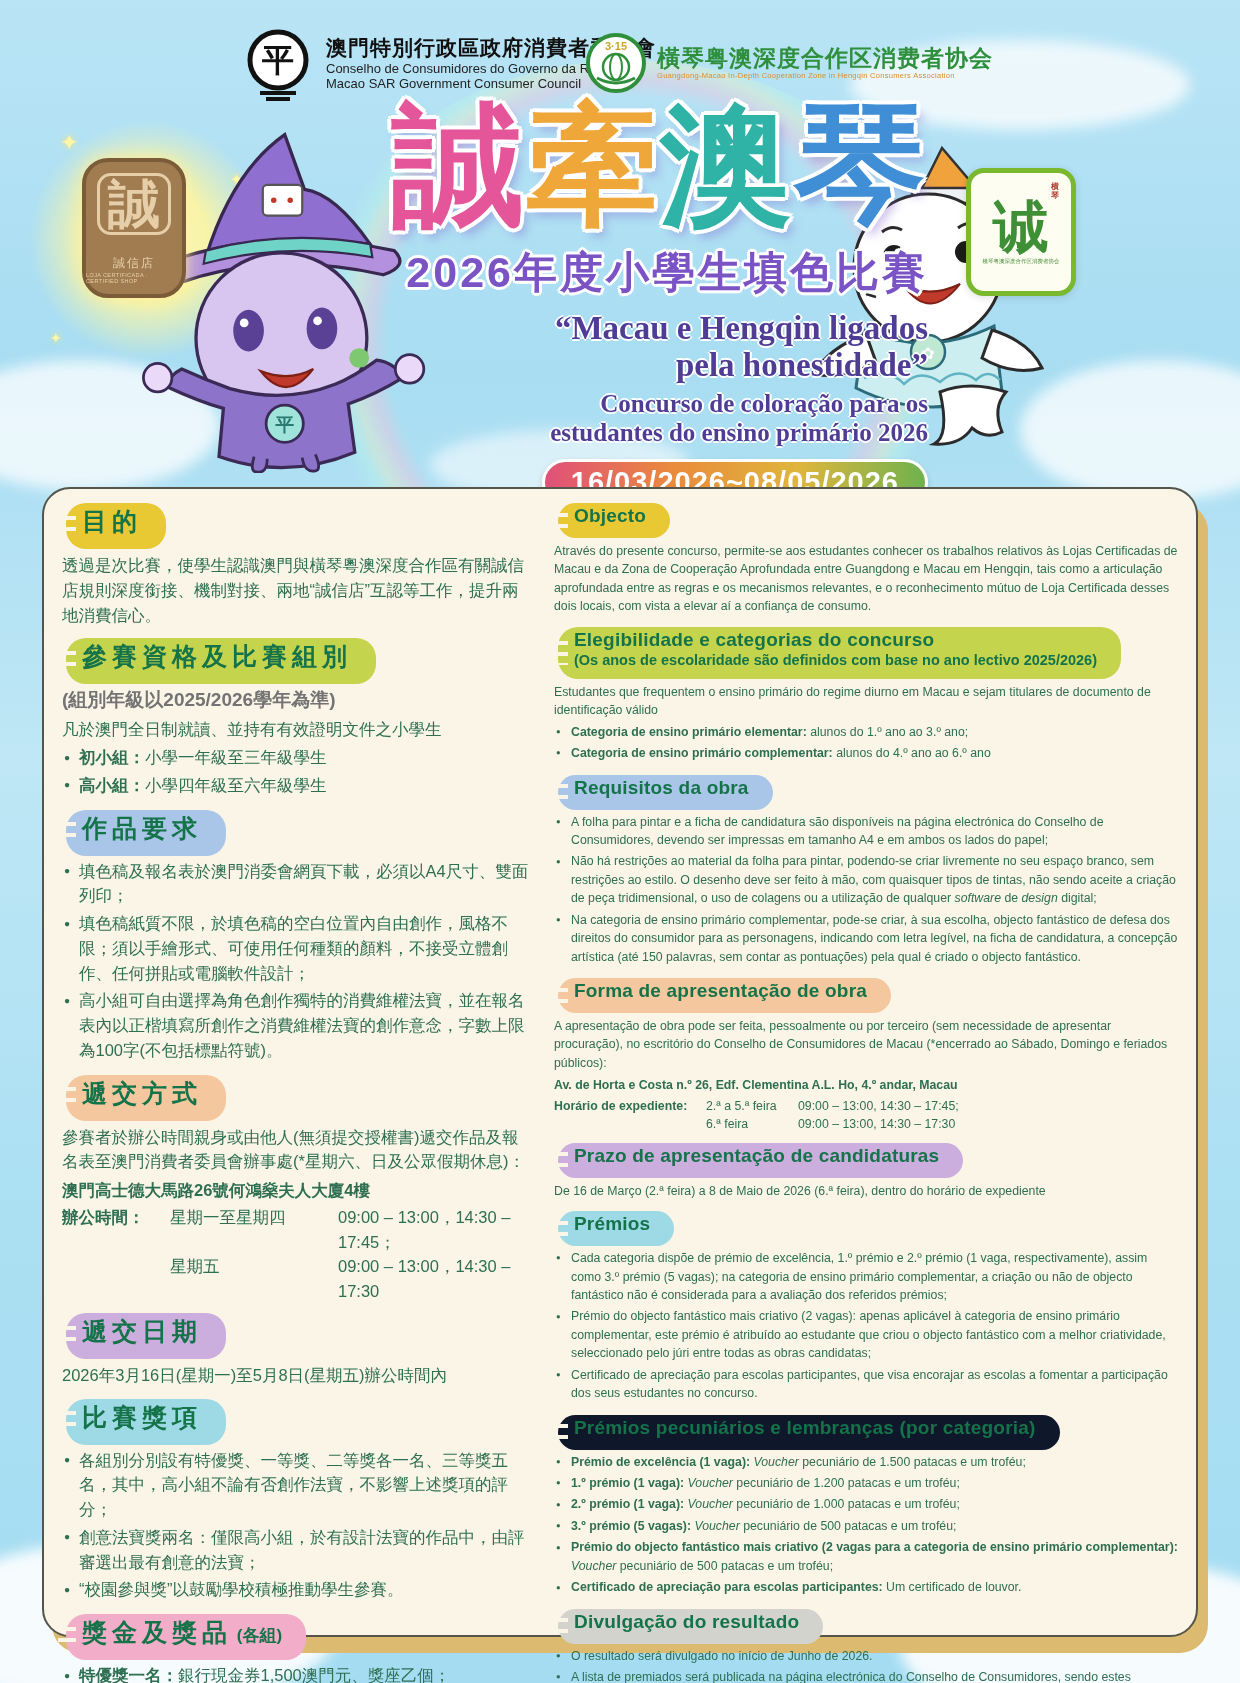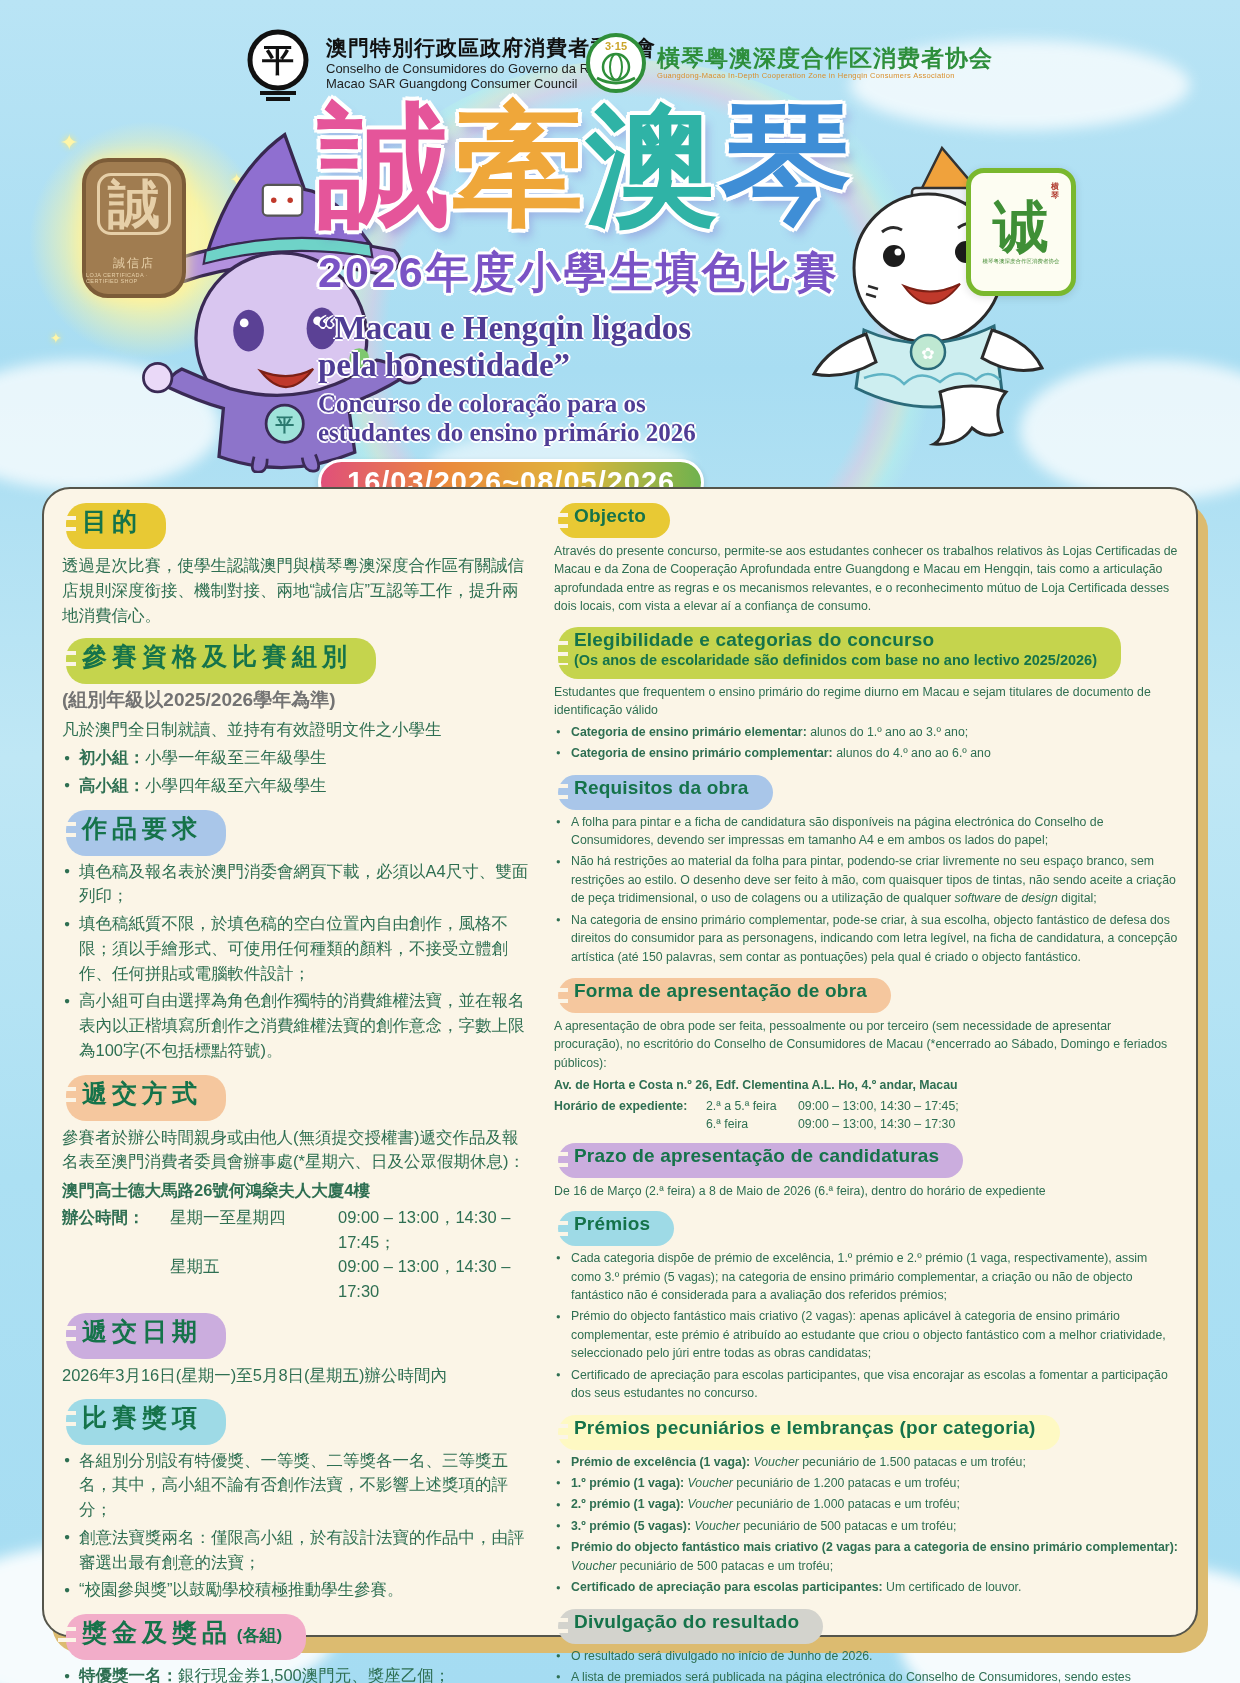--- a/index.html
+++ b/index.html
@@ -11,21 +11,21 @@
   .ring{position:absolute;left:300px;top:60px;width:660px;height:560px;border-radius:50%;
     background:radial-gradient(circle,transparent 56%,rgba(255,190,214,.35) 60%,rgba(255,240,180,.32) 64%,rgba(190,255,225,.28) 67%,transparent 71%);}
   
   .hdr{position:absolute;display:flex;align-items:center;gap:10px;}
   .hdr .txt{display:flex;flex-direction:column;line-height:1.18;}
   .hdr .zh{font-weight:bold;color:#111;font-size:21px;letter-spacing:1px;}
   .hdr .pt,.hdr .en{font-size:13px;color:#222;}
   .hdr2 .zh{color:#2e8f3c;font-size:23px;font-weight:bold;}
   .hdr2 .en{font-size:7.5px;color:#d98e2b;letter-spacing:.3px;}
   
-  .title-wrap{position:absolute;left:318px;top:100px;width:610px;text-align:left;z-index:5;}
+  .title-wrap{position:absolute;left:318px;top:100px;width:610px;text-align:right;z-index:5;}
   .big-chars{font-size:132px;line-height:1;font-weight:900;letter-spacing:2px;}
   .big-chars span{text-shadow:4px 0 0 #fff,-4px 0 0 #fff,0 4px 0 #fff,0 -4px 0 #fff,3px 3px 0 #fff,-3px -3px 0 #fff,3px -3px 0 #fff,-3px 3px 0 #fff,6px 8px 10px rgba(120,90,200,.35);}
   .zh-sub{margin-top:12px;font-size:43px;font-weight:900;color:#7a53c5;letter-spacing:3px;
     text-shadow:3px 0 0 #fff,-3px 0 0 #fff,0 3px 0 #fff,0 -3px 0 #fff,2px 2px 0 #fff,-2px -2px 0 #fff,2px -2px 0 #fff,-2px 2px 0 #fff;}
   .pt-title{margin-top:8px;font-family:"Liberation Serif",serif;font-weight:bold;color:#4f3d95;font-size:33px;line-height:1.12;
     text-shadow:2px 0 0 #fff,-2px 0 0 #fff,0 2px 0 #fff,0 -2px 0 #fff;}
   .pt-sub{margin-top:6px;font-family:"Liberation Serif",serif;font-weight:bold;color:#4f3d95;font-size:25px;line-height:1.15;
     text-shadow:2px 0 0 #fff,-2px 0 0 #fff,0 2px 0 #fff,0 -2px 0 #fff;}
   .date-pill{display:inline-block;margin-top:12px;padding:4px 26px;border:3px solid #fff;border-radius:26px;
     background:linear-gradient(90deg,#e0507a,#ea8a3c,#dfb63c,#6fb24e);color:#fff;font-weight:900;font-size:29px;letter-spacing:1px;
@@ -95,21 +95,21 @@
   <div class="hdr" style="left:240px;top:26px;">
     <svg width="76" height="76" viewBox="0 0 76 76">
       <circle cx="38" cy="34" r="28" fill="#fff" stroke="#111" stroke-width="5"></circle>
       <text x="38" y="45" font-size="32" font-weight="bold" fill="#111" text-anchor="middle" font-family="Liberation Sans,sans-serif">平</text>
       <rect x="20" y="65" width="36" height="4" fill="#111"></rect>
       <rect x="26" y="71" width="24" height="4" fill="#111"></rect>
     </svg>
     <div class="txt">
       <span class="zh">澳門特別行政區政府消費者委員會</span>
       <span class="pt">Conselho de Consumidores do Governo da RAEM</span>
-      <span class="en">Macao SAR Guangdong Consumer Council</span>
+      <span class="en">Macao SAR Government Consumer Council</span>
     </div>
   </div>
 
   <div class="hdr hdr2" style="left:585px;top:32px;">
     <svg width="62" height="62" viewBox="0 0 62 62">
       <circle cx="31" cy="31" r="28" fill="#fff" stroke="#2f8f3a" stroke-width="4"></circle>
       <text x="31" y="18" font-size="11" font-weight="bold" fill="#caa52a" text-anchor="middle" font-family="Liberation Sans,sans-serif">3·15</text>
       <circle cx="31" cy="35" r="13" fill="none" stroke="#2f8f3a" stroke-width="2.5"></circle>
       <ellipse cx="31" cy="35" rx="6" ry="13" fill="none" stroke="#2f8f3a" stroke-width="2"></ellipse>
       <path d="M12,46 Q31,56 50,46" fill="none" stroke="#2f8f3a" stroke-width="3"></path>
@@ -324,21 +324,21 @@
             </div>
             <div class="bullet">
               <span class="dot">●</span>
               <span><span>Prémio do objecto fantástico mais criativo (2 vagas): apenas aplicável à categoria de ensino primário complementar, este prémio é atribuído ao estudante que criou o objecto fantástico com a melhor criatividade, seleccionado pelo júri entre todas as obras candidatas;</span></span>
             </div>
             <div class="bullet">
               <span class="dot">●</span>
               <span><span>Certificado de apreciação para escolas participantes, que visa encorajar as escolas a fomentar a participação dos seus estudantes no concurso.</span></span>
             </div>
           </div></section>
-        <section class="section"><div class="pill" style="background: #fef9c3; text-align: center;"><h2>Prémios pecuniários e lembranças (por categoria)</h2></div><div class="body">
+        <section class="section"><div class="pill" style="background: #0f172a; text-align: center;"><h2>Prémios pecuniários e lembranças (por categoria)</h2></div><div class="body">
             <div class="bullet">
               <span class="dot">●</span>
               <span><span class="b ">Prémio de excelência (1 vaga): </span><span class="i">Voucher</span><span> pecuniário de 1.500 patacas e um troféu;</span></span>
             </div>
             <div class="bullet">
               <span class="dot">●</span>
               <span><span class="b ">1.º prémio (1 vaga): </span><span class="i">Voucher</span><span> pecuniário de 1.200 patacas e um troféu;</span></span>
             </div>
             <div class="bullet">
               <span class="dot">●</span>

